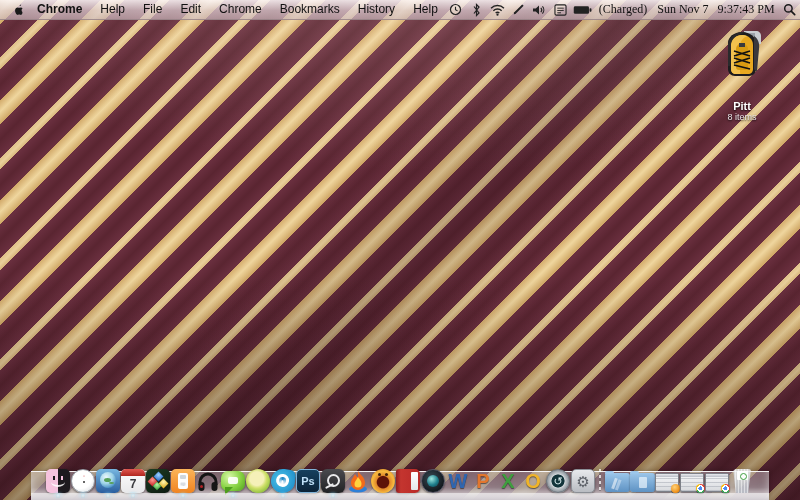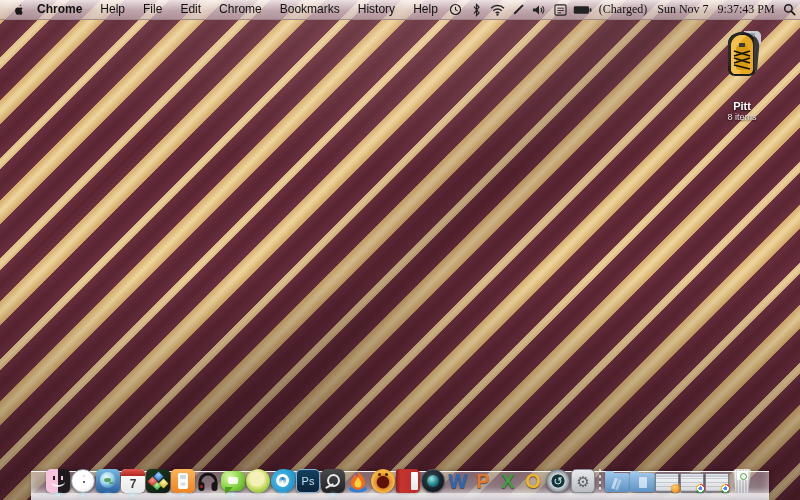--- a/index.html
+++ b/index.html
@@ -118,21 +118,21 @@
   .ic-lime { border-radius:50%; background:radial-gradient(circle at 45% 40%, #f5f0b8 0 35%, #cfe06a 50%, #7ab52d 85%, #579311); }
   
   .ic-drop { border-radius:50% 6px 50% 50%; transform:rotate(8deg);
     background:radial-gradient(circle at 40% 45%, #4fc3e8, #1583c4); }
   .ic-drop:before { content:""; position:absolute; left:5px; top:5px; width:13px; height:13px; border-radius:50%;
     background:#fff; }
   .ic-drop:after { content:""; position:absolute; left:8px; top:8px; width:7px; height:7px; border-radius:50%;
     background:conic-gradient(#1583c4, #fff, #1583c4); }
   
   .ic-ps { background:linear-gradient(#16405e,#0b2338); border:1px solid #7fb3d8; color:#bfe0f7;
-    font-size:11px; font-weight:normal; display:flex; align-items:center; justify-content:center; }
+    font-size:11px; font-weight:bold; display:flex; align-items:center; justify-content:center; }
   
   .ic-steam { background:linear-gradient(#4a4a4e,#212124); border-radius:6px; }
   .ic-steam:before { content:""; position:absolute; right:5px; top:5px; width:9px; height:9px; border-radius:50%;
     border:2px solid #e8e8ea; }
   .ic-steam:after { content:""; position:absolute; left:4px; bottom:6px; width:9px; height:2px; background:#e8e8ea;
     transform:rotate(-28deg); border-radius:1px; }
   
   .ic-flame { background:transparent; box-shadow:none; }
   
   .ic-face { border-radius:50%; background:radial-gradient(circle at 50% 55%, #5d1208 0 32%, #e2892b 38%, #f7b93e 60%, #c96f1d); }

